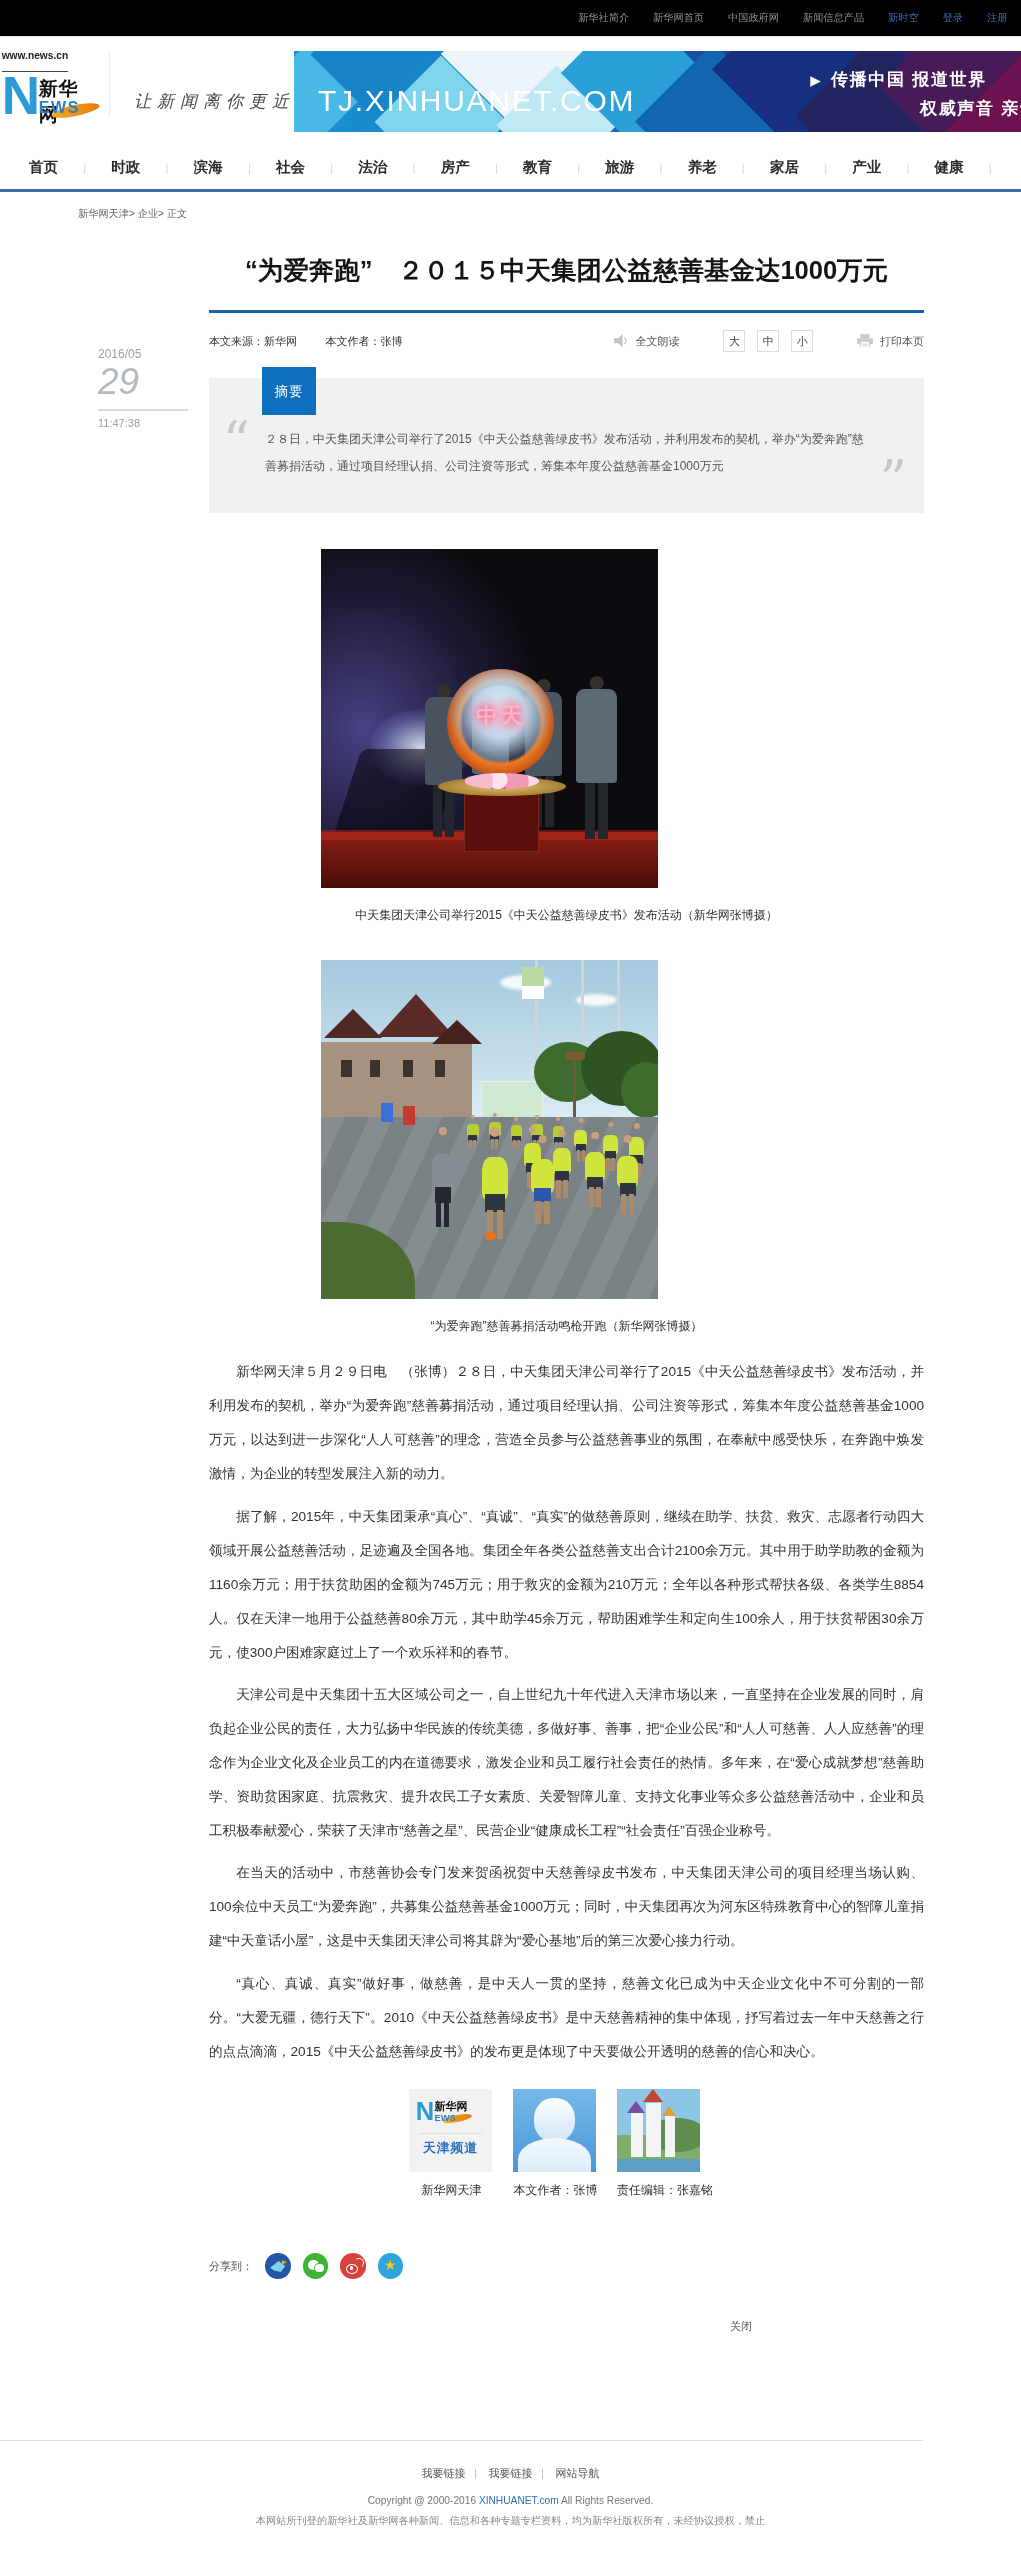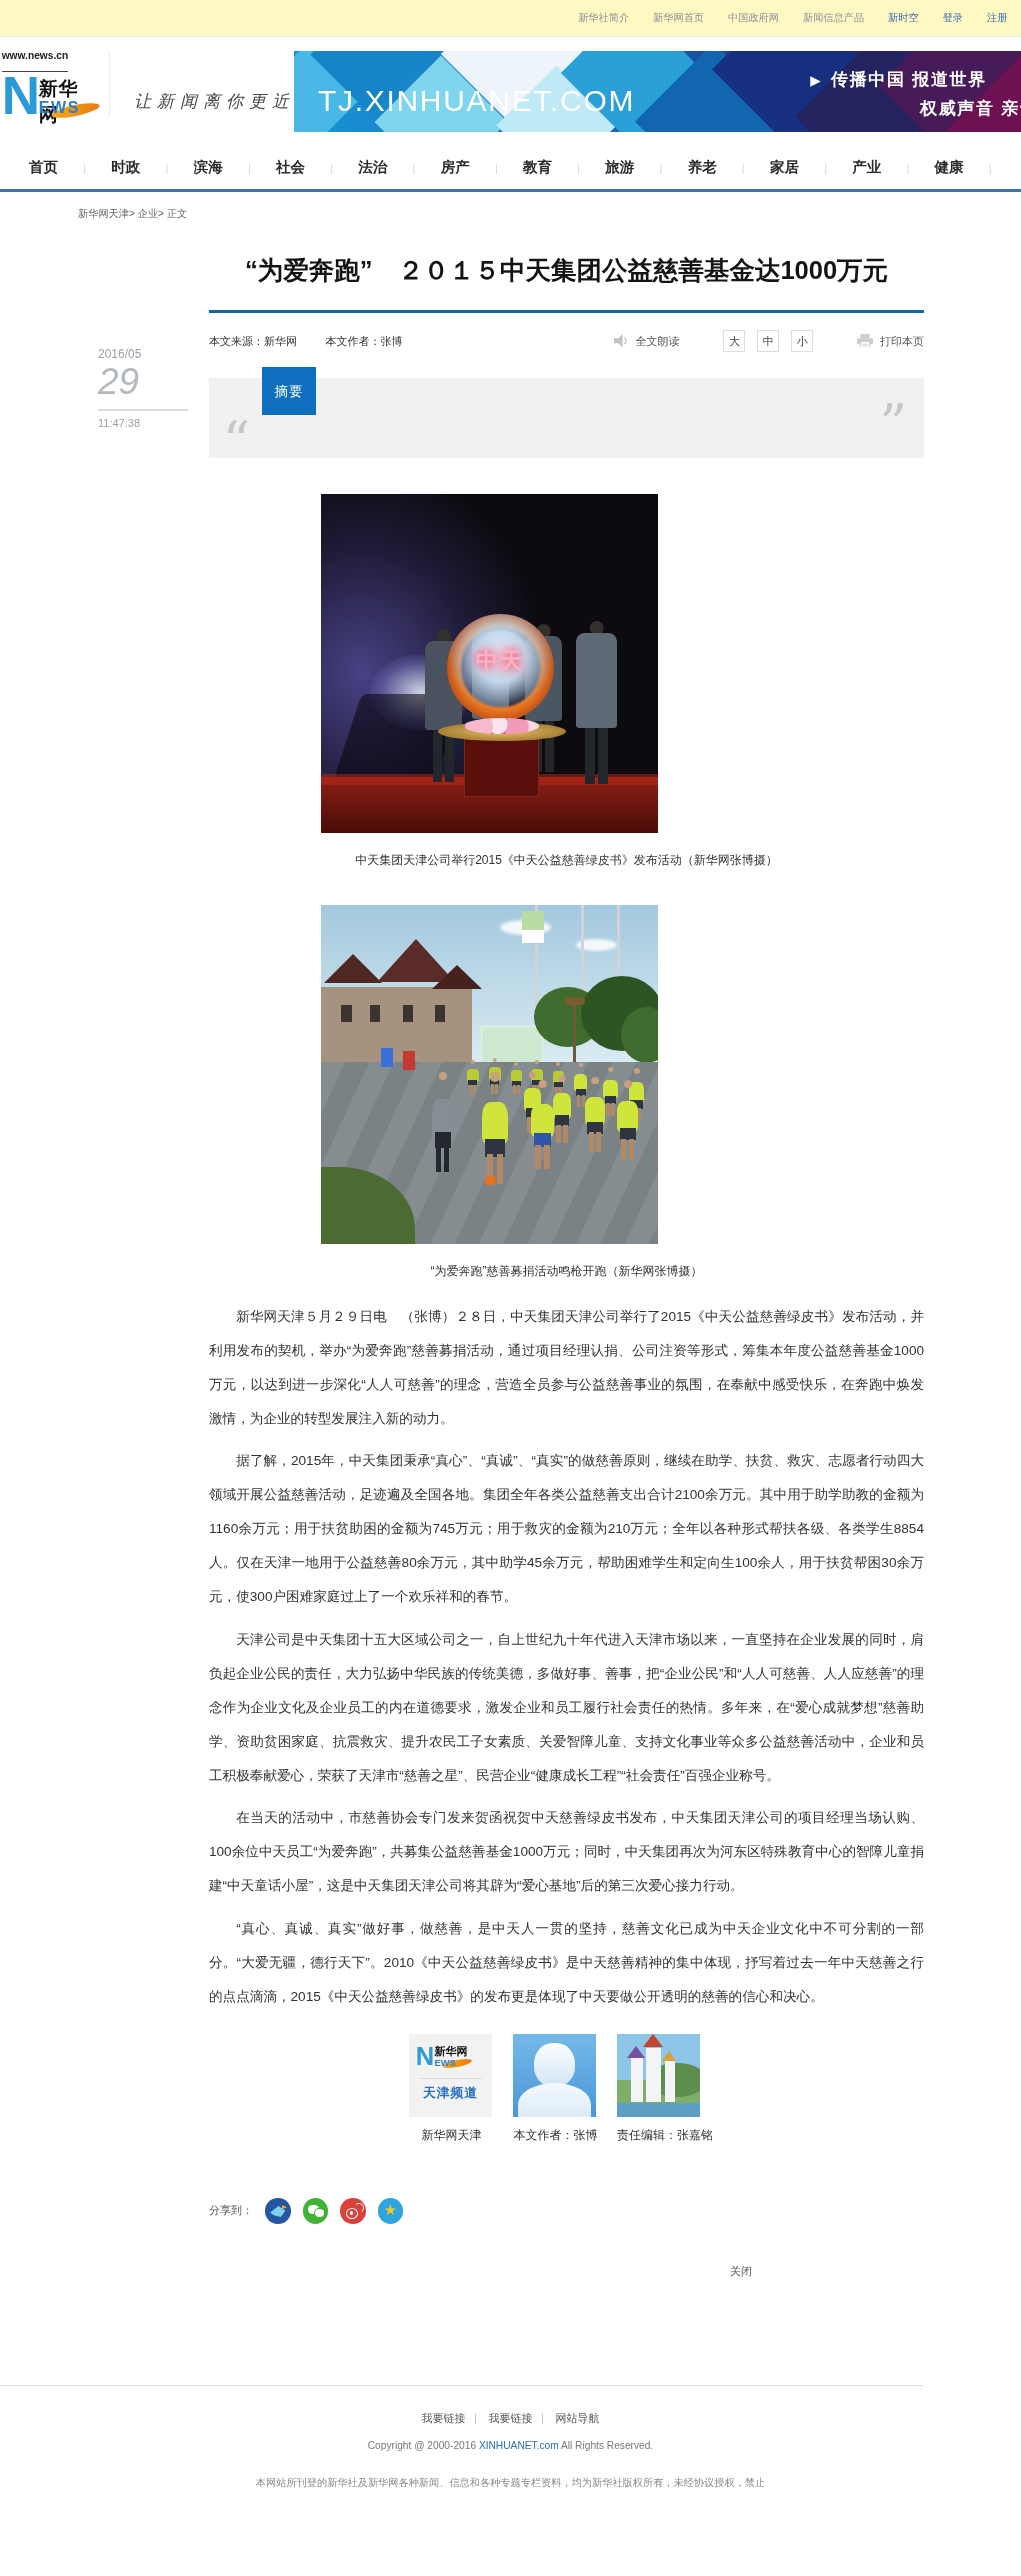--- a/index.html
+++ b/index.html
@@ -1,21 +1,21 @@
 <!DOCTYPE html>
 <html style="font-size:13.6px"><head>
 <meta charset="utf-8">
 <style>
   html,body{margin:0;padding:0;}
   body{width:1021px;min-height:2576px;background:#fff;color:#333;
        font-family:"Liberation Sans","DejaVu Sans",sans-serif;}
   a{text-decoration:none;cursor:pointer;}
 
   
-  .topbar{height:36px;background:#fef9c3;border-bottom:0.9px solid #e4e7eb;
+  .topbar{height:36px;background:#000000;border-bottom:0.9px solid #e4e7eb;
           display:flex;align-items:center;justify-content:flex-end;
           gap:24px;padding-right:13.6px;font-size:10.2px;}
   .topbar a{color:#8a8f99;}
   .topbar a.blue{color:#3a6cb5;}
 
   
   .header{position:relative;height:109px;background:#fff;}
   .logo-block{position:absolute;left:1.7px;top:10.2px;width:95px;}
   .logo-url{font-size:10.2px;font-weight:bold;color:#222;border-bottom:1.7px solid #444;display:inline-block;padding-bottom:10px;}
   .logo-mark{position:relative;margin-top:1.7px;height:60px;}
@@ -212,21 +212,21 @@
 
   
   .footer{margin-top:106px;}
   .footer-divider{width:923px;border-top:0.9px solid #ddd;}
   .footer-inner{text-align:center;padding-top:25.5px;font-size:10.2px;color:#6d6d6d;}
   .footer-links{font-size:11px;color:#555;}
   .footer-links a{color:#555;}
   .footer-links .fsep{color:#bbb;margin:0 8.5px;}
   .copyright{margin-top:13.6px;color:#777;}
   .copyright a{color:#2a6fb7;}
-  .disclaimer{margin-top:25px;color:#8a8a8a;padding-bottom:22px;}
+  .disclaimer{margin-top:8px;color:#8a8a8a;padding-bottom:22px;}
 </style>
 </head>
 <body>
 
 <div class="topbar">
   <a>新华社简介</a>
   <a>新华网首页</a>
   <a>中国政府网</a>
   <a>新闻信息产品</a>
   <a class="blue">新时空</a>
@@ -345,20 +345,21 @@
               <line x1="6" y1="14" x2="13" y2="14" stroke="#cccccc"></line>
             </svg>
           <span>打印本页</span>
         </span>
       </div>
     </div>
 
     <div class="abstract">
       <div class="abstract-tab">摘要</div>
       <span class="quote quote-open">“</span>
+      <div>２８日，中天集团天津公司举行了2015《中天公益慈善绿皮书》发布活动，并利用发布的契机，举办“为爱奔跑”慈善募捐活动，通过项目经理认捐、公司注资等形式，筹集本年度公益慈善基金1000万元</div>
       <span class="quote quote-close">”</span>
     </div>
 
     <div class="figure">
       <div class="photo ph1">
         <div class="beam"></div>
         <div class="spot"></div>
         <div class="podium-shadow"></div>
         <div class="floor"></div>
         <div class="floor-hi"></div>

